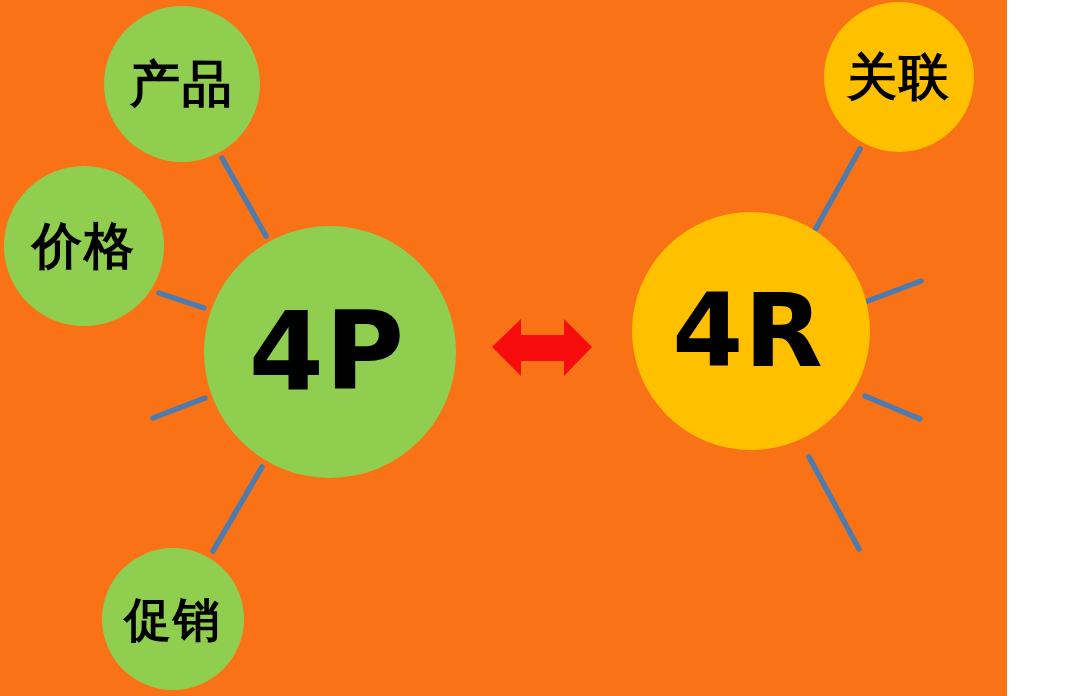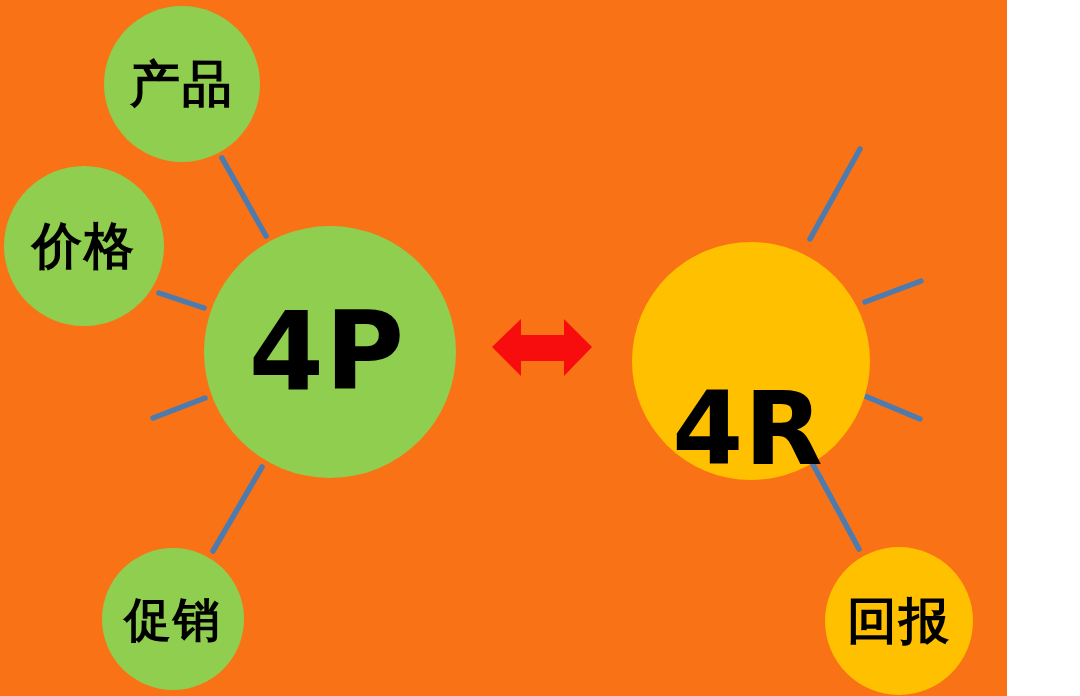--- a/index.html
+++ b/index.html
@@ -47,21 +47,21 @@
   .n-price     { left: 4px;   top: 166px; width: 160px; height: 160px; }
   .n-place     { left: 10px;  top: 372px; width: 142px; height: 142px; font-size: 47px; }
   .n-promotion { left: 102px; top: 548px; width: 142px; height: 142px; font-size: 47px; }
   .n-hub-4p    { left: 204px; top: 226px; width: 252px; height: 252px; }
 
   
   .n-relevance    { left: 824px; top: 2px;   width: 150px; height: 150px; }
   .n-reaction     { left: 923px; top: 181px; width: 142px; height: 142px; font-size: 47px; }
   .n-relationship { left: 921px; top: 378px; width: 140px; height: 140px; font-size: 47px; }
   .n-return       { left: 825px; top: 547px; width: 148px; height: 148px; }
-  .n-hub-4r       { left: 632px; top: 242px; width: 238px; height: 238px; font-size: 102px; align-items: flex-end; }
+  .n-hub-4r       { left: 632px; top: 212px; width: 238px; height: 238px; font-size: 102px; }
 </style>
 </head>
 <body>
 
 <div class="canvas">
 
   <svg class="connector-svg" viewBox="0 0 1080 696" xmlns="http://www.w3.org/2000/svg">
 
     <line x1="266" y1="236" x2="222" y2="158" stroke="#4E7BAD" stroke-width="5.5" stroke-linecap="round"></line>
     <line x1="204" y1="308" x2="159" y2="293" stroke="#4E7BAD" stroke-width="5.5" stroke-linecap="round"></line>
@@ -87,17 +87,17 @@
   </div>
 
   <div class="node green hub n-hub-4p">
     <span class="hub-text">4P</span>
   </div>
 
   <div class="node orange hub n-hub-4r">
     <span class="hub-text">4R</span>
   </div>
 
-  <div class="node orange sat n-return">
-    <span>回报</span>
+  <div class="node orange sat n-relevance">
+    <span>关联</span>
   </div>
 
 </div>
 
 </body></html>

